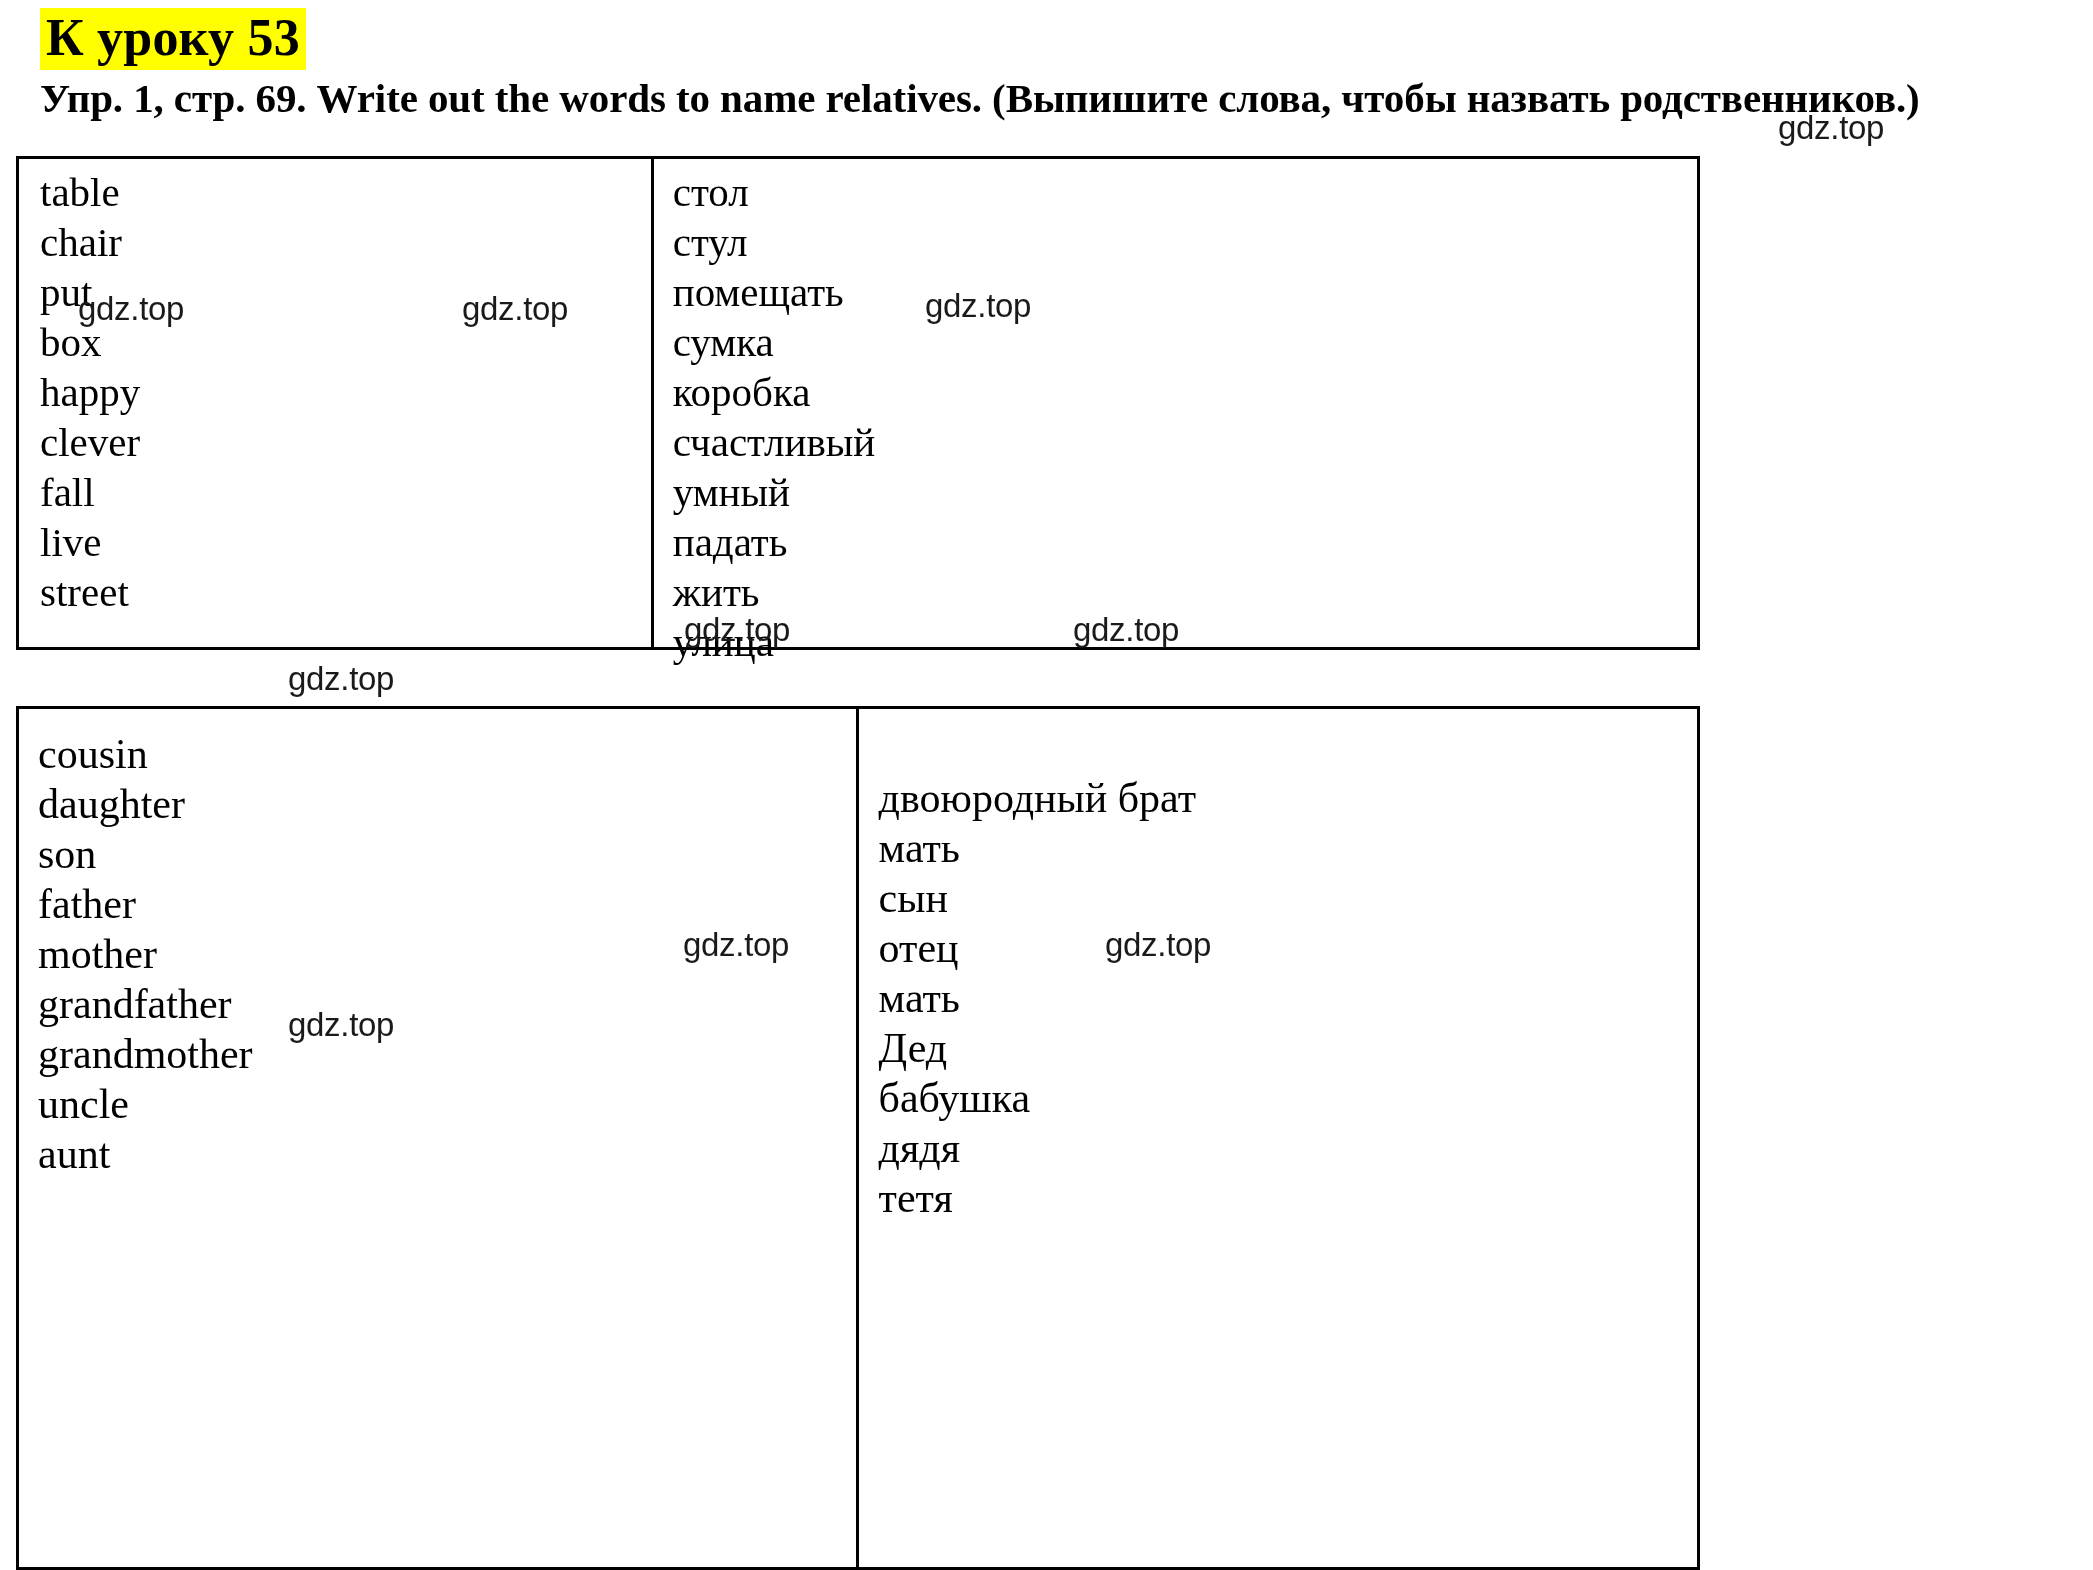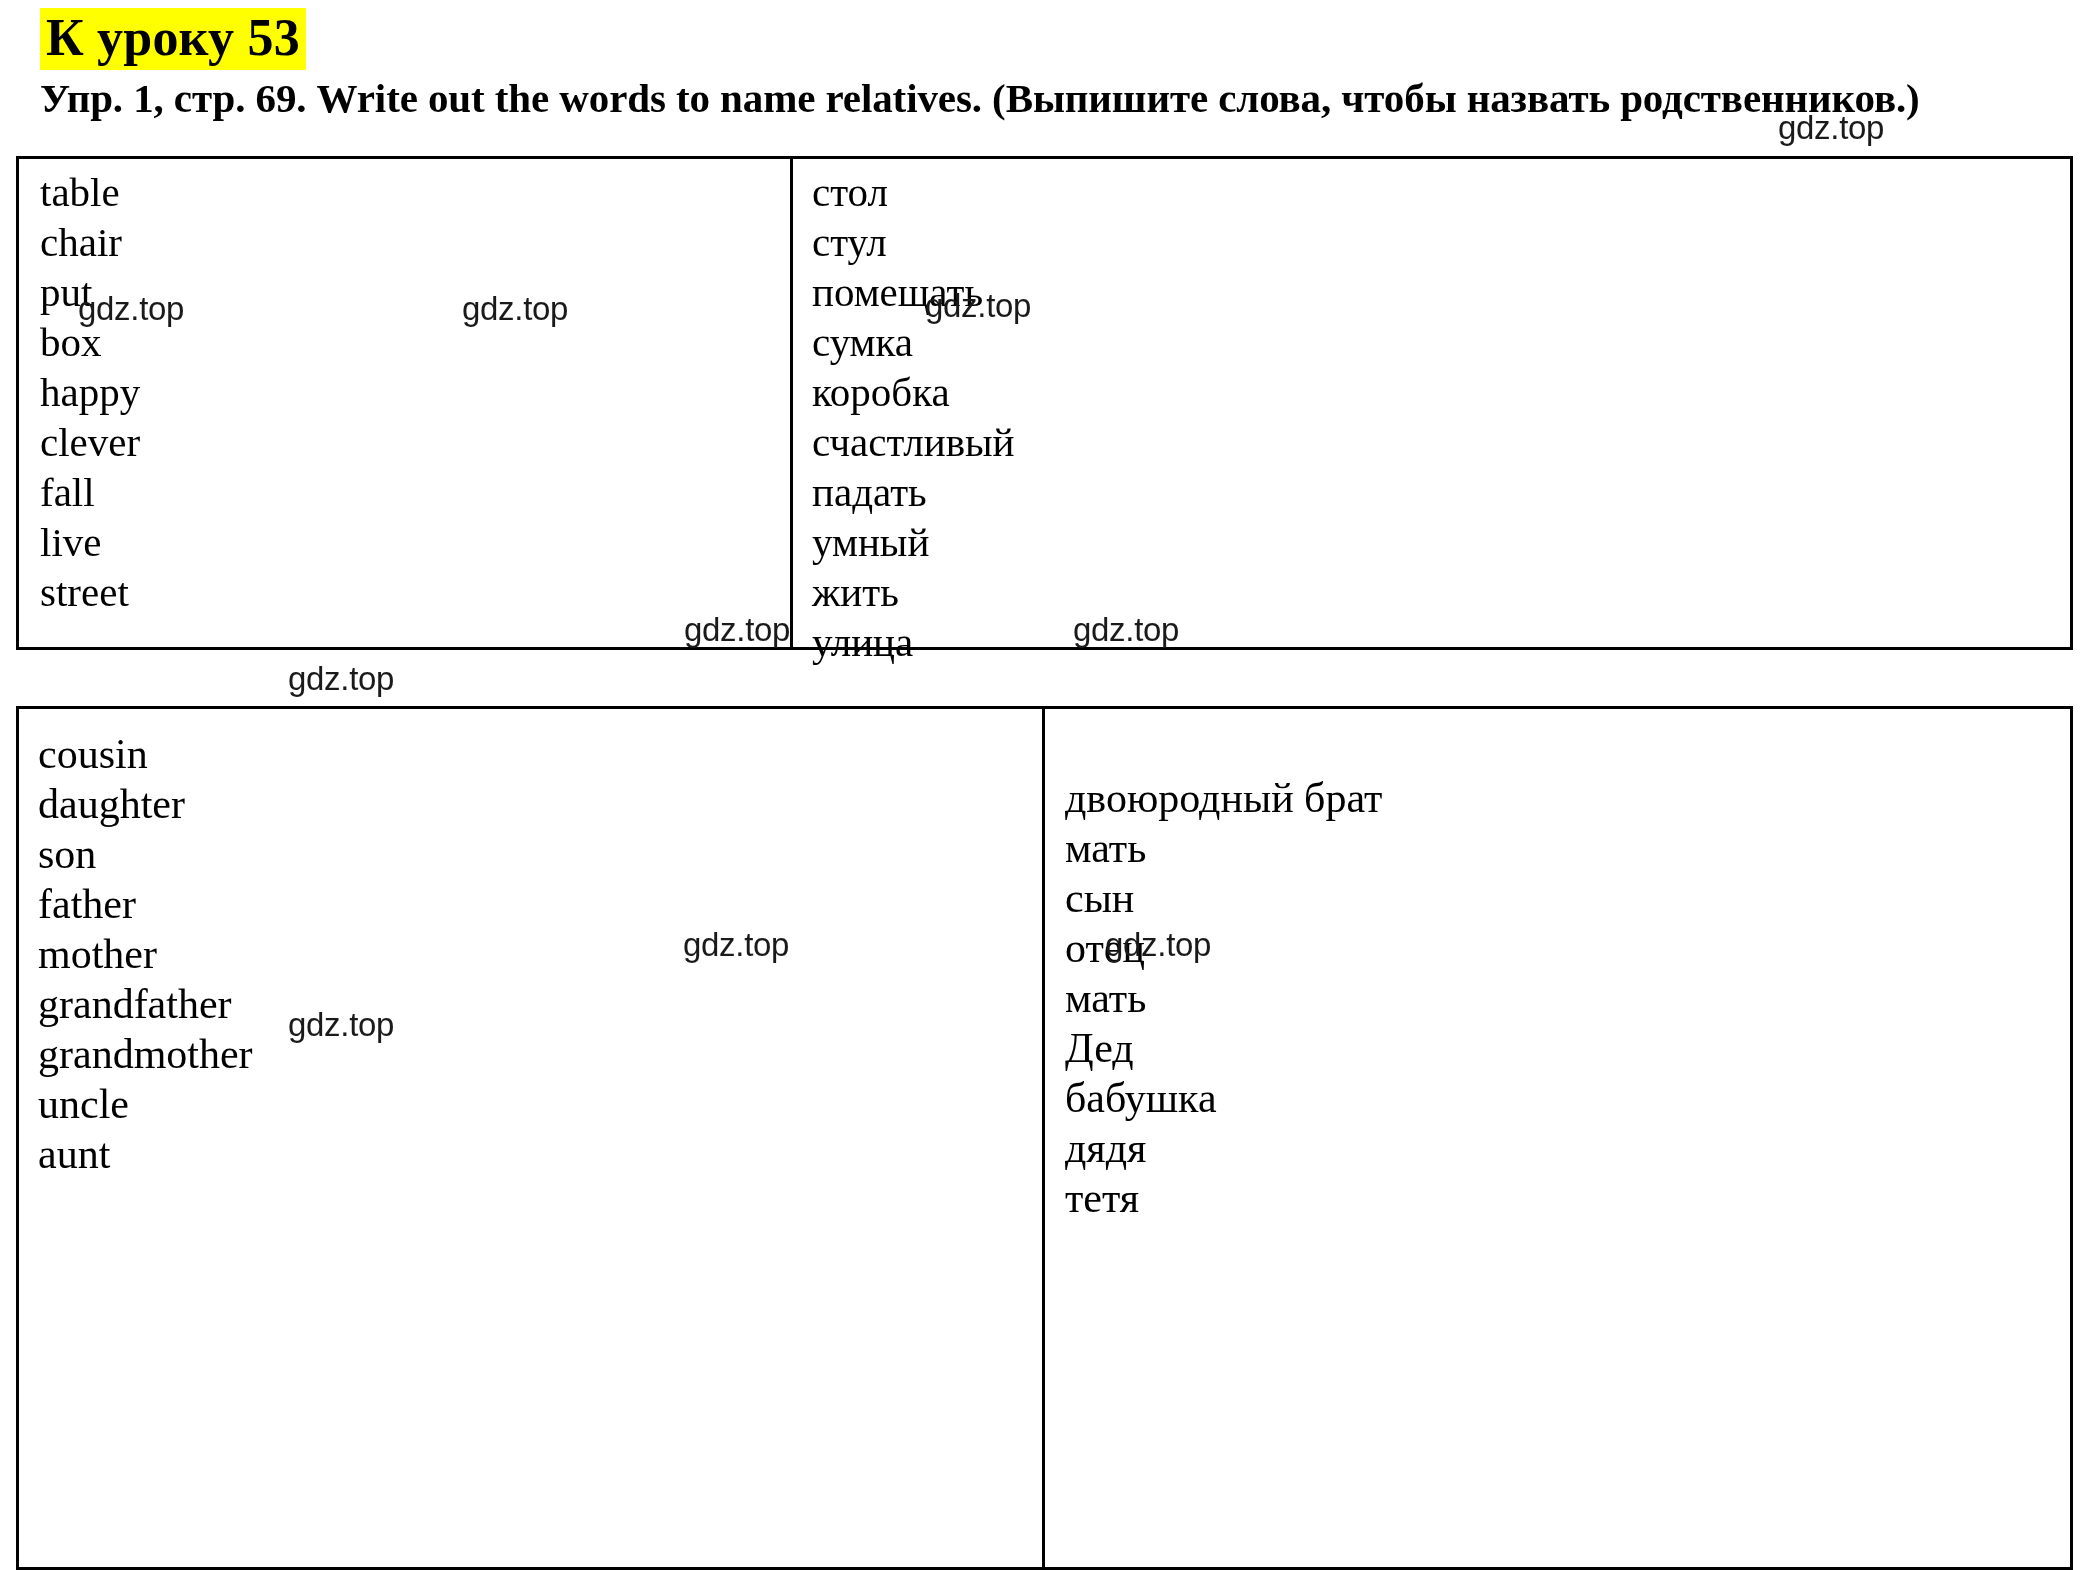--- a/index.html
+++ b/index.html
@@ -54,21 +54,21 @@
     white-space: nowrap;
     font-weight: 400;
     letter-spacing: -0.3px;
     z-index: 6;
   }
 
   
   .vocab-table {
     position: absolute;
     left: 16px;
-    width: 2057px;
+    width: 1684px;
     border: 3px solid #000000;
     box-sizing: border-box;
     background: transparent;
     z-index: 3;
   }
   #table-1 { top: 156px; height: 494px; }
   #table-2 { top: 706px; height: 864px; }
 
   .table-inner {
     display: flex;
@@ -121,22 +121,22 @@
         <div class="word">live</div>
         <div class="word">street</div>
       </div>
     <div class="col col-ru">
         <div class="word">стол</div>
         <div class="word">стул</div>
         <div class="word">помещать</div>
         <div class="word">сумка</div>
         <div class="word">коробка</div>
         <div class="word">счастливый</div>
+        <div class="word">умный</div>
         <div class="word">падать</div>
-        <div class="word">умный</div>
         <div class="word">жить</div>
         <div class="word">улица</div>
       </div>
   </div>
 </div>
 
 <div class="vocab-table" id="table-2">
   <div class="table-inner">
     <div class="col col-en">
         <div class="word">cousin</div>

